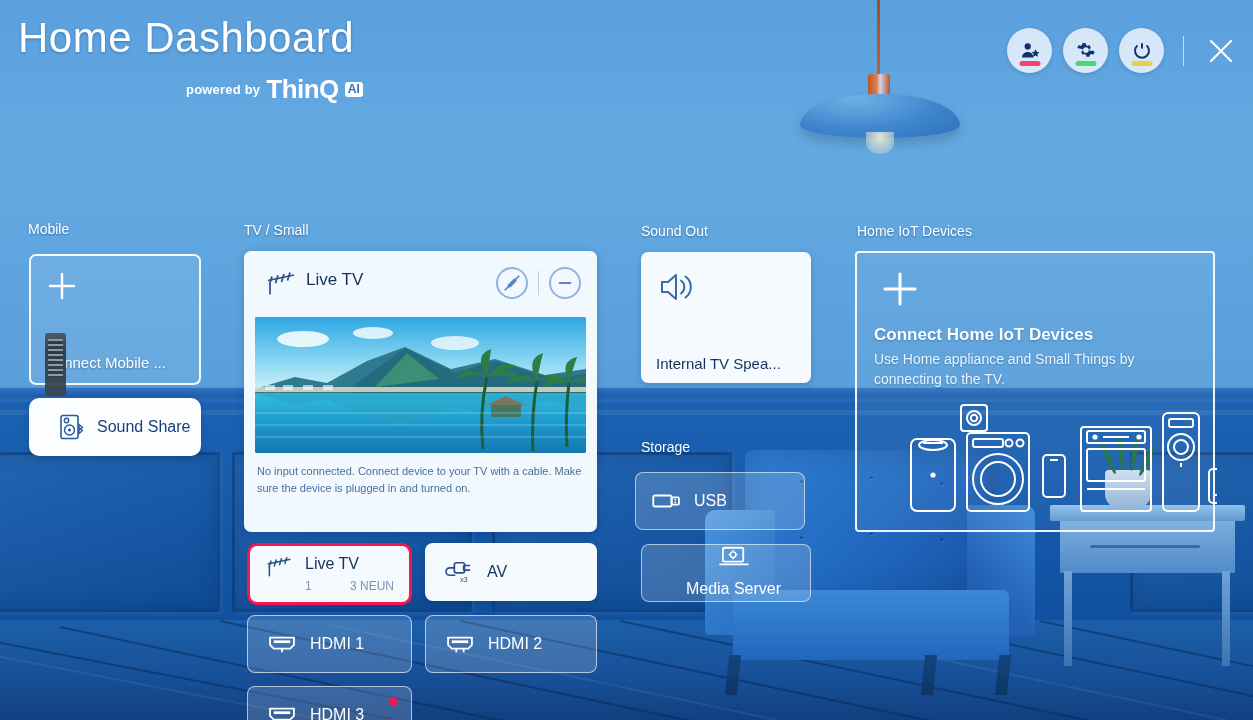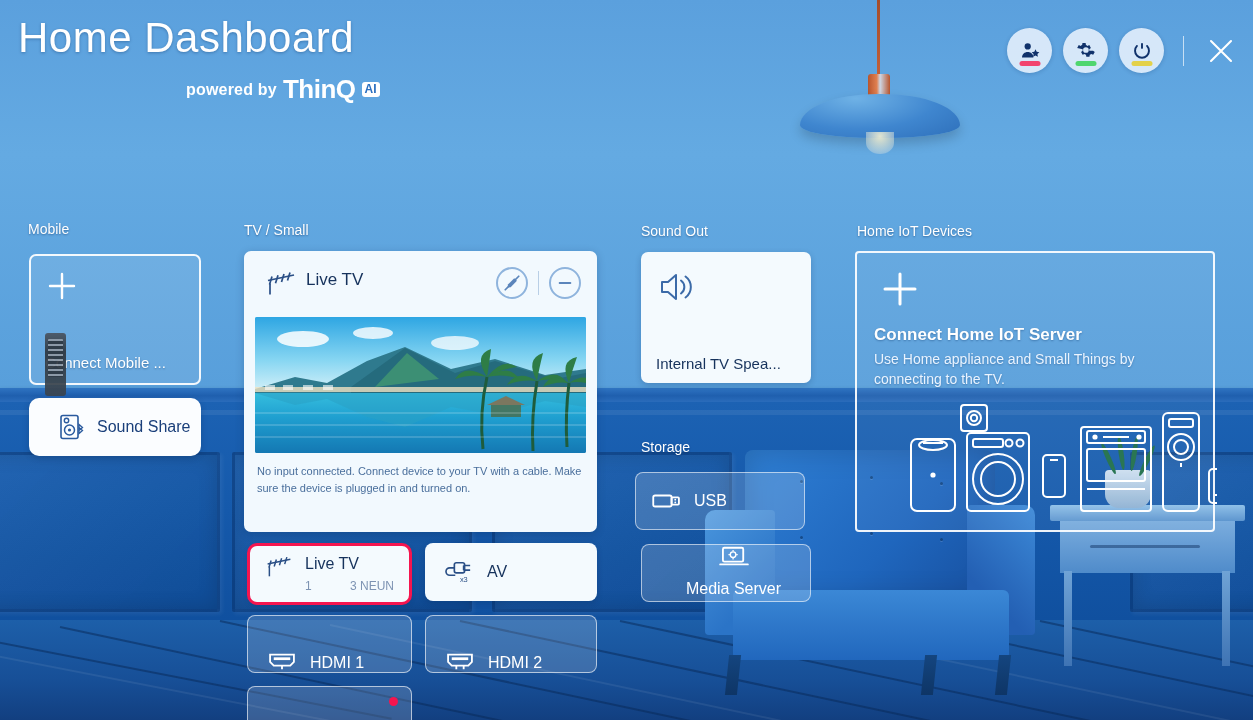--- a/index.html
+++ b/index.html
@@ -114,21 +114,21 @@
   .header { position: absolute; left: 0; top: 0; width: 100%; height: 110px; }
   .title {
     position: absolute; left: 18px; top: 14px;
     font-size: 42px; font-weight: 300; color: #ffffff;
     letter-spacing: .5px; text-shadow: 0 1px 3px rgba(0,40,90,.35);
   }
   .powered {
     position: absolute; left: 186px; top: 74px;
     display: flex; align-items: center; gap: 6px;
   }
-  .powered .pb { font-size: 16px; font-weight: bold; color: #fff; letter-spacing: .2px; }
+  .powered .pb { font-size: 13px; font-weight: bold; color: #fff; letter-spacing: .2px; }
   .powered .thinq { font-size: 26px; font-weight: bold; color: #fff; letter-spacing: -.5px; }
   .powered .ai {
     display: inline-block; background: #fff; color: #2a6fc0;
     font-size: 12px; font-weight: bold; padding: 1px 3px; border-radius: 3px; line-height: 1.1;
   }
   .hdr-icons { position: absolute; right: 14px; top: 28px; display: flex; align-items: center; gap: 11px; }
   .hicon {
     position: relative; width: 45px; height: 45px; border-radius: 50%;
     background: rgba(240,247,255,.82);
     display: flex; align-items: center; justify-content: center;
@@ -207,21 +207,20 @@
     display: flex; align-items: center; padding-left: 18px; gap: 12px;
   }
   .tile.light {
     background: #f4fafe; color: #16325c;
     box-shadow: 0 2px 6px rgba(0,30,70,.2);
   }
   .tile.ghost {
     background: rgba(255,255,255,.16);
     border: 1px solid rgba(255,255,255,.62);
     color: #fff;
-    align-items: flex-end;
   }
   .tile.selected { outline: 3px solid #f5154f; outline-offset: -1px; }
   .tile .tlabel { font-size: 16px; }
   .livetv-sub {
     position: absolute; left: 56px; top: 34px; right: 10px; height: 16px;
     font-size: 12px; color: #7d93b3; display: flex; justify-content: space-between;
     padding-right: 6px; overflow: hidden; white-space: nowrap;
   }
   .red-dot {
     position: absolute; right: 13px; top: 10px; width: 9px; height: 9px;
@@ -589,21 +588,21 @@
   </div>
 
   <div class="section-label" style="left:857px; top:223px;">Home IoT Devices</div>
 
   <div class="iot-panel">
     <span class="iot-plus">
       <svg width="36" height="36" viewBox="0 0 36 36">
         <path d="M18 3v30M3 18h30" stroke="#ffffff" stroke-width="3" stroke-linecap="round"></path>
       </svg>
     </span>
-    <div class="iot-title">Connect Home IoT Server</div>
+    <div class="iot-title">Connect Home IoT Devices</div>
     <div class="iot-sub">Use Home appliance and Small Things by connecting to the TV.</div>
 
     <div class="iot-illus">
       <svg width="360" height="130" viewBox="0 0 360 130">
         <g fill="none" stroke="#ffffff" stroke-width="2">
 
           <rect x="104" y="2" width="26" height="26" rx="3"></rect>
           <circle cx="117" cy="15" r="7"></circle>
           <circle cx="117" cy="15" r="3.2"></circle>
 

